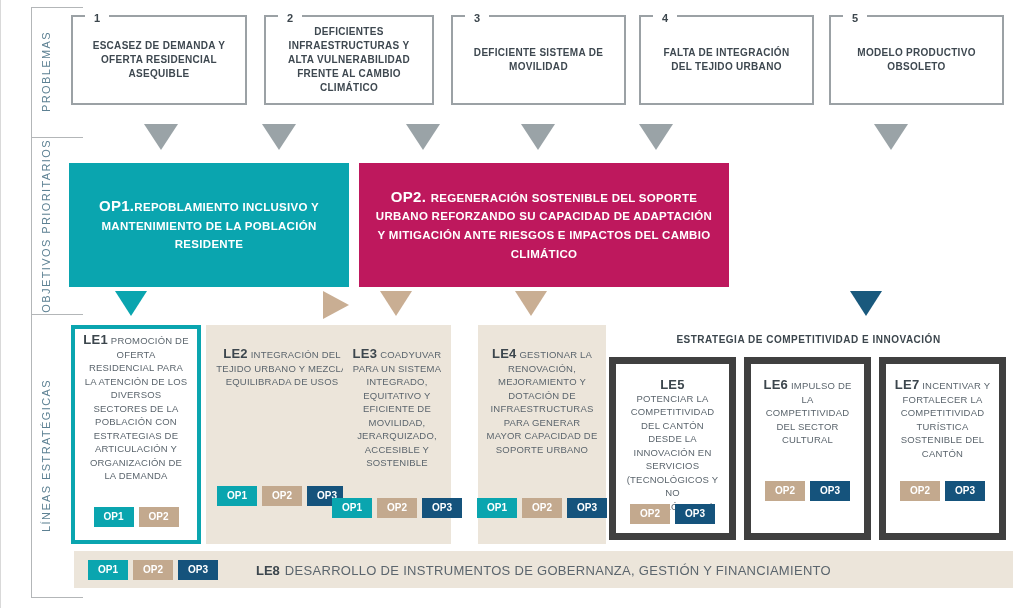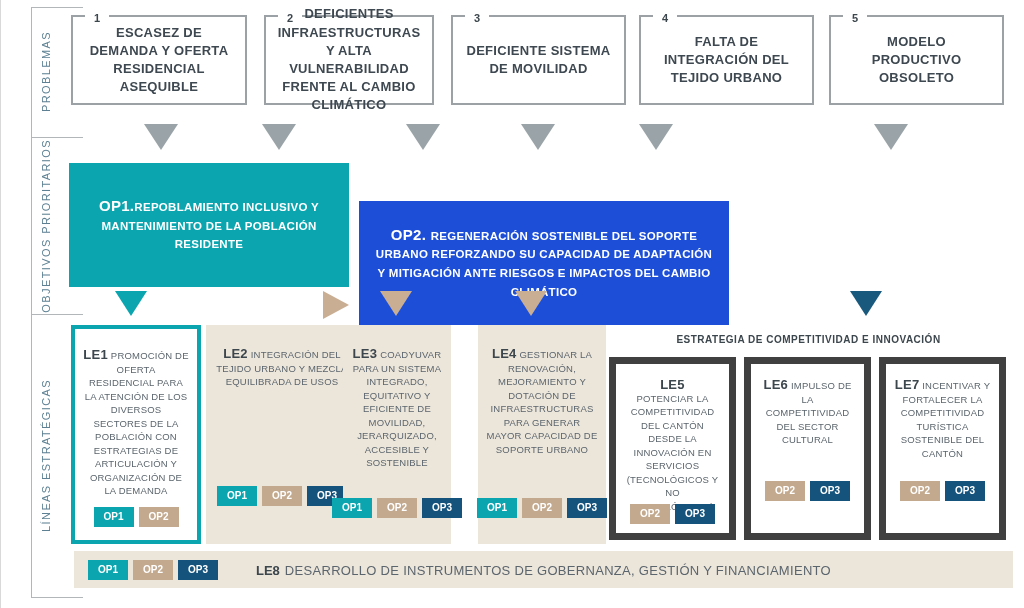--- a/index.html
+++ b/index.html
@@ -12,37 +12,37 @@
   .tick{position:absolute;left:30px;width:52px;height:1px;background:#b3b6b8;}
   .side-label{position:absolute;left:31px;width:28px;display:flex;align-items:center;justify-content:center;}
   .side-label span{writing-mode:vertical-rl;transform:rotate(180deg);
     color:#5d8193;font-size:11px;letter-spacing:1.4px;white-space:nowrap;}
 
   
   .pbox{position:absolute;top:15px;height:90px;border:2px solid #9ba1a5;background:#fff;box-sizing:border-box;}
   .pnum{position:absolute;top:-8px;left:12px;background:#fff;padding:0 9px;
         font-weight:bold;font-size:11px;color:#3c464d;line-height:18px;}
   .ptext{display:flex;align-items:center;justify-content:center;height:100%;
-         text-align:center;font-weight:bold;font-size:13px;color:#3e4850;
+         text-align:center;font-weight:bold;font-size:10px;color:#3e4850;
          line-height:1.4;letter-spacing:.3px;padding:0 12px;box-sizing:border-box;}
 
   
   .ar{position:absolute;width:0;height:0;}
   .ar.down-gray{border-left:17px solid transparent;border-right:17px solid transparent;border-top:26px solid #9aa3a7;}
   .ar.down-teal{border-left:16px solid transparent;border-right:16px solid transparent;border-top:25px solid #0aa5af;}
   .ar.down-tan{border-left:16px solid transparent;border-right:16px solid transparent;border-top:25px solid #c9ae93;}
   .ar.down-dark{border-left:16px solid transparent;border-right:16px solid transparent;border-top:25px solid #19597d;}
   .ar.right-tan{border-top:14px solid transparent;border-bottom:14px solid transparent;border-left:26px solid #c9ae93;}
 
   
   .op{position:absolute;top:163px;height:124px;display:flex;align-items:center;justify-content:center;
       color:#fff;text-align:center;padding:0 16px;box-sizing:border-box;}
   .op .id{font-weight:bold;font-size:15px;letter-spacing:.3px;}
   .op .txt{font-weight:bold;font-size:11.5px;line-height:1.45;letter-spacing:.3px;}
-  .op-1{background:#0aa5af;} .op-2{background:#1d4ed8;margin-top:38px;} .op-3{background:#1a5a7d;}
+  .op-1{background:#0aa5af;} .op-2{background:#be185d;} .op-3{background:#1a5a7d;}
 
   
   .le{position:absolute;top:325px;height:219px;box-sizing:border-box;text-align:center;background:#ece5da;}
   .le.white-teal{background:#fff;border:4px solid #0aa5af;}
   .le .body{padding:22px 8px 0;font-size:9.5px;color:#5b656d;line-height:13.5px;letter-spacing:.2px;}
   .le .id{font-weight:bold;color:#3c464d;font-size:13px;letter-spacing:.3px;}
   .le.blue{top:357px;height:183px;border:7px solid #404040;background:#fff;}
   .le.blue .body{padding-top:14px;}
   .id-block{display:block;}
 
@@ -117,21 +117,21 @@
     <div><span class="id">OP2.</span> <span class="txt">REGENERACIÓN SOSTENIBLE DEL SOPORTE URBANO REFORZANDO SU CAPACIDAD DE ADAPTACIÓN Y MITIGACIÓN ANTE RIESGOS E IMPACTOS DEL CAMBIO CLIMÁTICO</span></div>
   </div>
 
   <div class="ar down-teal" style="left:114px;top:291px"></div>
   <div class="ar right-tan" style="left:322px;top:291px"></div>
   <div class="ar down-tan" style="left:379px;top:291px"></div>
   <div class="ar down-tan" style="left:514px;top:291px"></div>
   <div class="ar down-dark" style="left:849px;top:291px"></div>
 
   <div class="le white-teal" style="left:70px;width:130px">
-    <div class="body" style="padding-top:19px">
+    <div class="body" style="padding-top:4px">
       <span class="id">LE1</span>
       <span>PROMOCIÓN DE OFERTA RESIDENCIAL PARA LA ATENCIÓN DE LOS DIVERSOS SECTORES DE LA POBLACIÓN CON ESTRATEGIAS DE ARTICULACIÓN Y ORGANIZACIÓN DE LA DEMANDA</span>
     </div>
     <div class="badge-row" style="bottom:13px">
       <span class="badge b-op1">OP1</span>
       <span class="badge b-op2">OP2</span>
     </div>
   </div>
 
   <div class="le" style="left:205px;width:152px">

